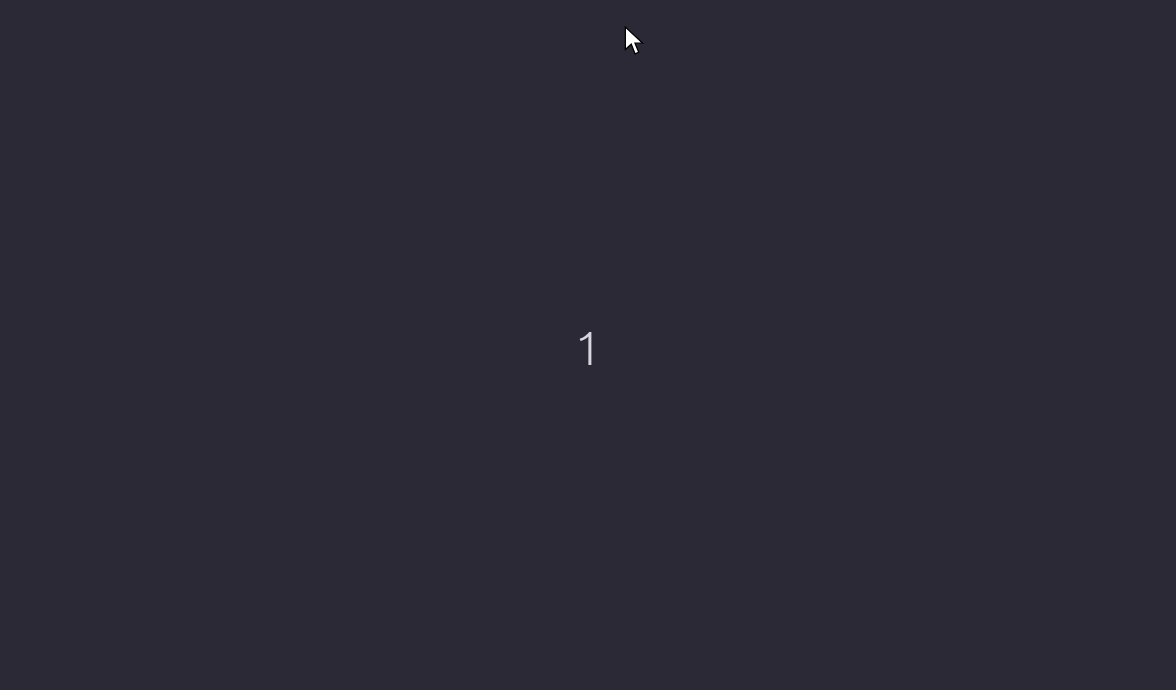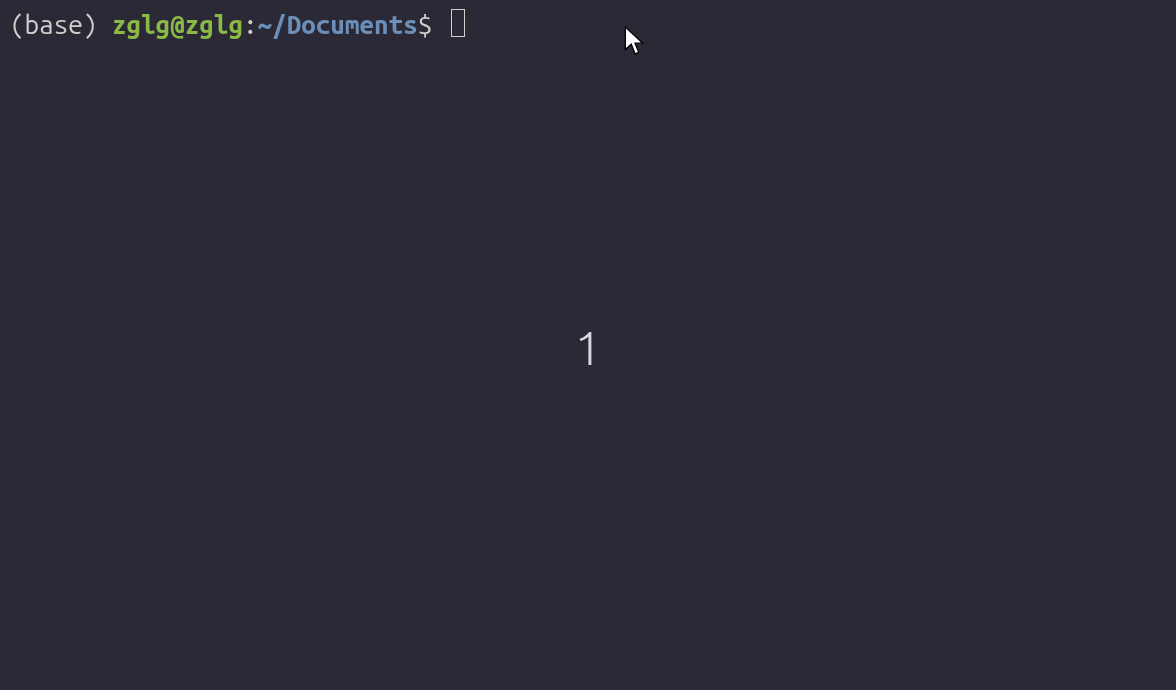--- a/index.html
+++ b/index.html
@@ -73,23 +73,20 @@
     }
     .mouse-cursor svg {
       width: 22px;
       height: 30px;
     }
   </style>
 </head>
 <body>
 
 <div class="terminal-area">
-  <div class="prompt-line">
-    <span class="env-prefix">(base) </span><span class="user-host">zglg@zglg</span><span class="colon">:</span><span class="path">~/Documents</span><span class="dollar">$ </span><span class="cursor-block"></span>
-  </div>
 
   <div class="workspace-indicator">1</div>
 
   <div class="mouse-cursor">
     <svg viewBox="0 0 20 28">
       <path d="M 1 1 L 1 22 L 6.5 17 L 10 26 L 13.5 24.5 L 10 16 L 17 16 Z" fill="#ffffff" stroke="#000000" stroke-width="1.2"></path>
     </svg>
   </div>
 </div>
 

